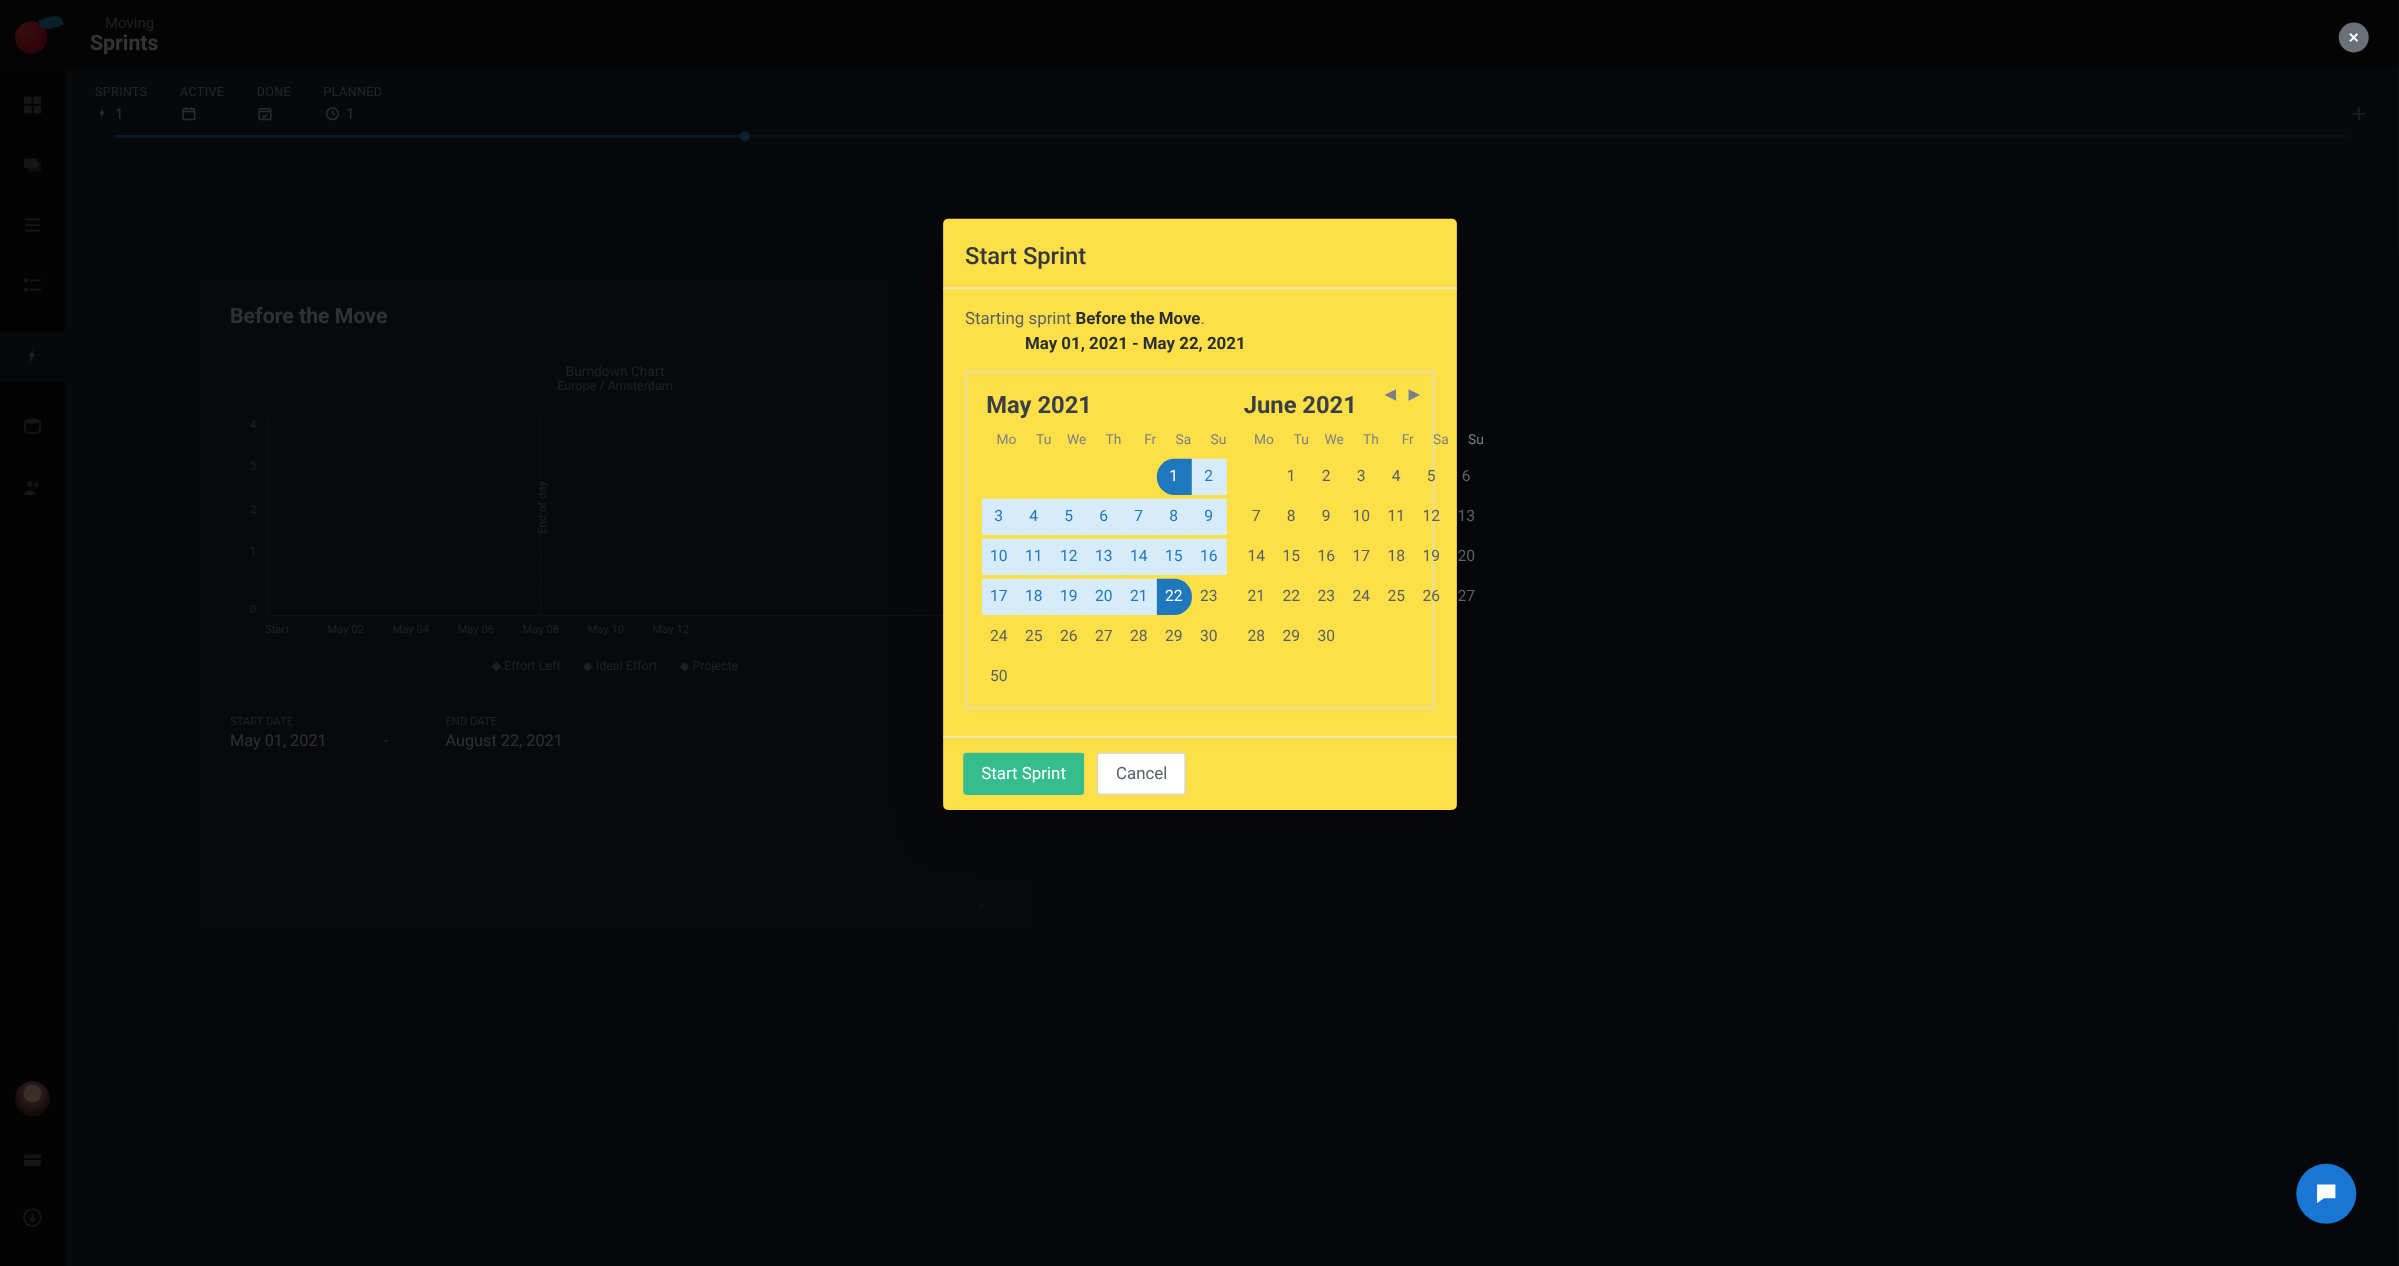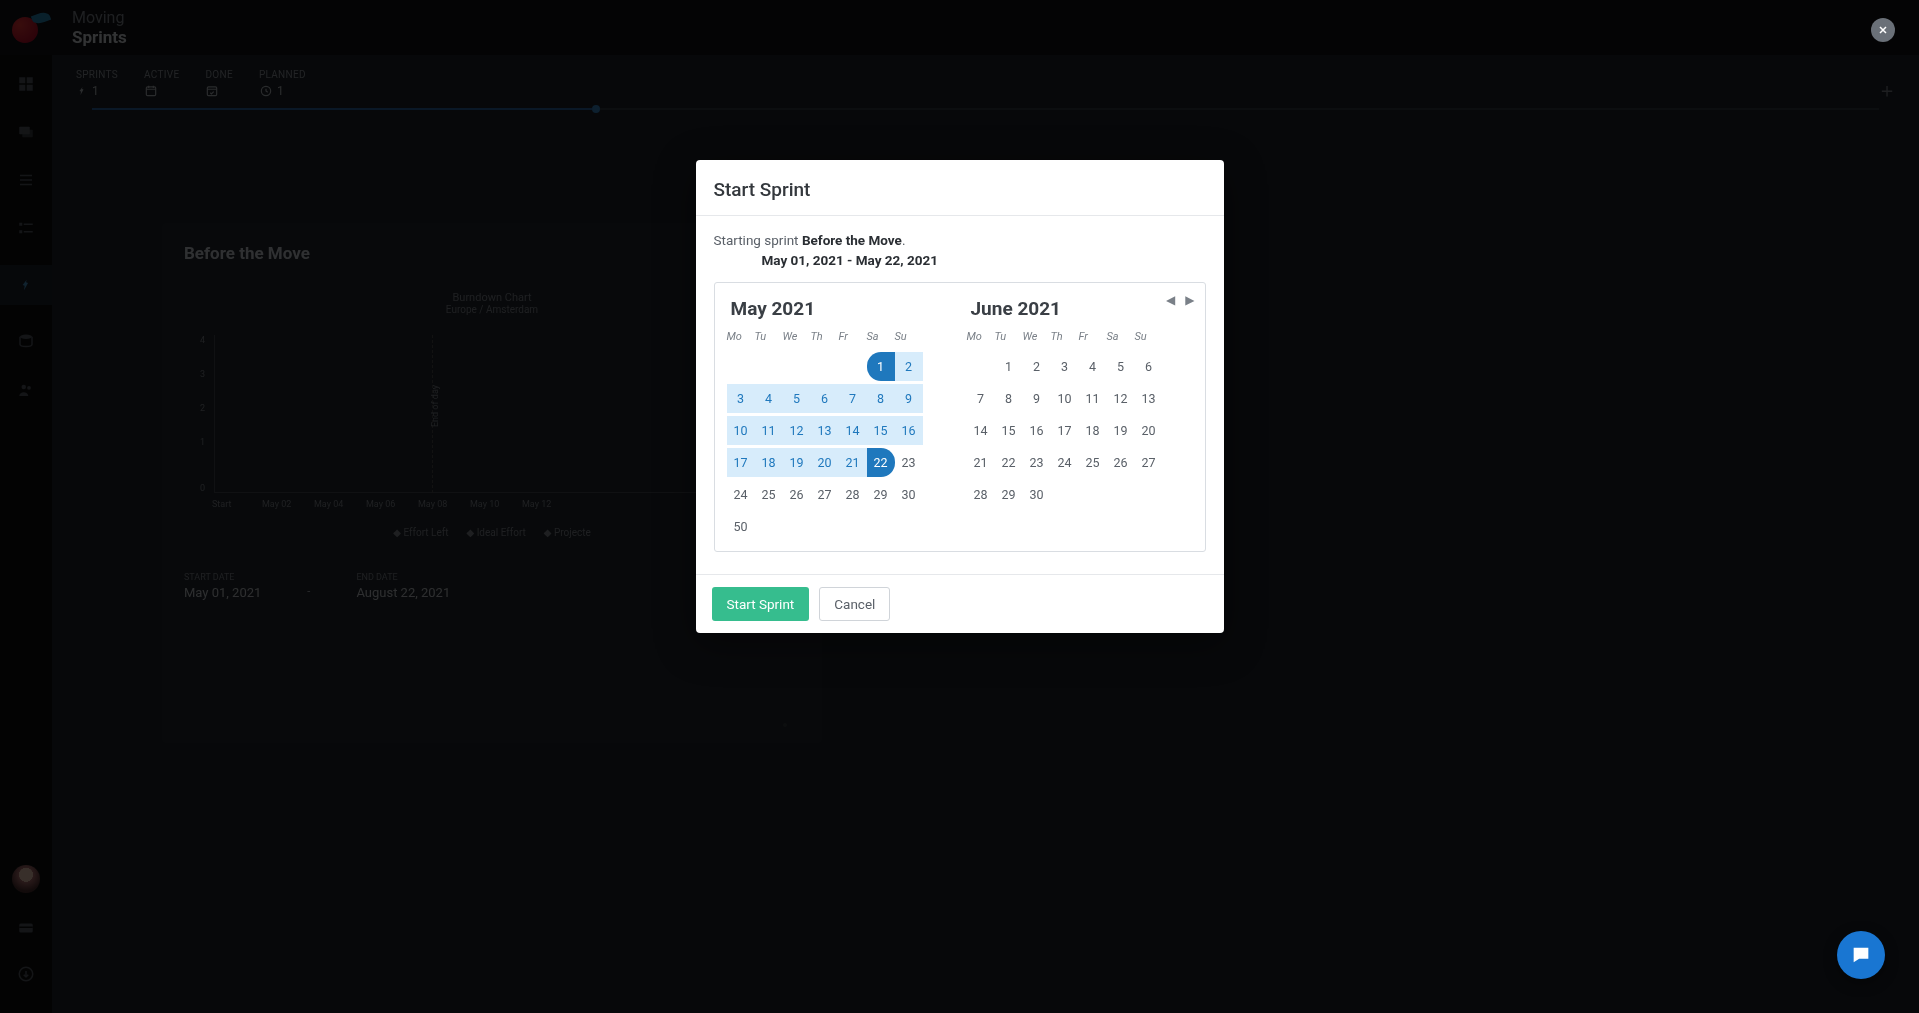--- a/index.html
+++ b/index.html
@@ -8,21 +8,21 @@
 
   
   .overlay { position: absolute; inset: 0; background: rgba(0,0,0,0.78); z-index: 50; }
 
   
   .topbar { position: absolute; top:0; left:0; right:0; height:55px; background: #121418; display:flex; align-items:center; padding-left:12px; color:#cfd3d8; z-index:10;}
   .logo { width:34px; height:34px; position:relative; margin-right:26px;}
   .logo .core { position:absolute; width:26px; height:26px; border-radius:50%; background: radial-gradient(circle at 30% 30%, #ff3b3b, #b4002a); top:6px; left:0;}
   .logo .leaf { position:absolute; width:18px; height:10px; background:#2c91c5; border-radius: 0 60% 0 60% ; transform: rotate(-20deg); top:2px; left:20px;}
   .bc { display:flex; flex-direction:column; }
-  .bc .proj { font-size:16px; color:#8a8f98;}
+  .bc .proj { font-size:12px; color:#8a8f98;margin-left:12px;}
   .bc .page { font-size:17px; font-weight:700; color:#e2e6ea;}
   .close-btn { position:absolute; right:24px; top:18px; width:24px;height:24px; border-radius:50%; background:#6a7078; color:#fff; display:flex; align-items:center; justify-content:center; font-size:14px; z-index:60;}
 
   
   .sidenav { position:absolute; top:55px; left:0; bottom:0; width:52px; background:#111; display:flex; flex-direction:column; align-items:center; padding-top:18px; gap:26px; z-index:10;}
   .sidenav .navitem { width:22px; height:22px; display:flex; align-items:center; justify-content:center; color:#5a6068;}
   .sidenav .navitem.active { color:#4b9fd5; background:#1e2530; width:52px; height:40px; }
   .sidenav .bottom { margin-top:auto; display:flex; flex-direction:column; align-items:center; gap:24px; padding-bottom:28px;}
   .avatar-sm { width:28px;height:28px;border-radius:50%; background: radial-gradient(circle at 50% 35%, #ffd7bf 30%,#b77 31%, #533 70%); }
 
@@ -51,33 +51,33 @@
   .xtick { position:absolute; bottom:12px; font-size:9px; color:#8a8f98; white-space:nowrap;}
   .vline { position:absolute; top:44px; bottom:28px; border-left:1px dashed #555; }
   .rot { position:absolute; transform: rotate(-90deg); font-size:9px; color:#8a8f98;}
   .legend { display:flex; gap:18px; justify-content:center; font-size:10px; color:#8a8f98; margin-top:6px;}
   .dates { display:flex; gap:46px; margin-top:34px; font-size:11px;}
   .dates .dlab { font-size:9px; text-transform:uppercase; color:#8a8f98;}
   .dates .dval { font-size:13px; color:#cfd3d8; margin-top:3px;}
   .dash-sep { align-self:flex-end; padding-bottom:2px;}
 
   
-  .modal { position:absolute; z-index:100; left:50%; top:160px; transform:translateX(-50%); width:528px; background:#ffffff; border-radius:4px; box-shadow:0 10px 40px rgba(0,0,0,.45); }
+  .modal { position:absolute; z-index:100; left:50%; top:175px; transform:translateX(-50%); width:411px; background:#fde047; border-radius:4px; box-shadow:0 10px 40px rgba(0,0,0,.45); }
   .modal-head { padding:18px 18px 14px 18px; border-bottom:1px solid #e6e8eb;}
   .modal-head h2 { font-size:19px; font-weight:500; color:#34383d;}
   .modal-body { padding:16px 18px 22px 18px; color:#5a6068; font-size:13.5px;}
   .modal-body .srow { margin-bottom:4px;}
   .modal-body b { color:#2a2e33; font-weight:700;}
   .modal-body .range { color:#2a2e33; font-weight:700; margin-bottom:14px;padding-left:48px;}
   .cal-wrap { border:1px solid #d9dde2; border-radius:3px; padding:12px 8px 10px 8px; display:flex; gap:6px; position:relative;}
   .cal { flex:1;}
   .cal h4 { font-size:19px; font-weight:700; color:#3a3f45; padding:2px 0 10px 8px;}
   .navarr { position:absolute; right:10px; top:10px; display:flex; gap:10px; color:#7a8088; font-size:12px;}
   .days, .grid { display:grid; grid-template-columns: repeat(7, 28px); gap:3px 0; justify-content:start; padding-left:4px;}
-  .days div { font-size:11px; color:#7a8088; text-align:left; height:22px;font-style:italic;}
+  .days div { font-size:11px; color:#7a8088; text-align:right; height:22px;}
   .grid div { font-size:12.5px; text-align:center; height:29px; line-height:29px; color:#5a6068; cursor:pointer;}
   .grid .sel { background:#d7ecfb; color:#1f78bd;}
   .grid .start { background:#1f78bd; color:#fff; border-radius:14px 0 0 14px;}
   .grid .end { background:#1f78bd; color:#fff; border-radius:0 14px 14px 0;}
   .modal-foot { border-top:1px solid #e6e8eb; padding:12px 16px; display:flex; gap:10px;}
   .btn { padding:8px 14px; border-radius:3px; font-size:13.5px; cursor:pointer; border:1px solid transparent;}
   .btn-primary { background:#36bd8e; color:#fff;}
   .btn-secondary { background:#fff; color:#5a6068; border-color:#d0d4d9;}
 
   .chat-bubble { position:absolute; right:34px; bottom:34px; width:48px;height:48px; border-radius:50%; background:#1976d2; z-index:120; display:flex; align-items:center; justify-content:center; color:#fff; box-shadow:0 4px 14px rgba(0,0,0,.4);}

